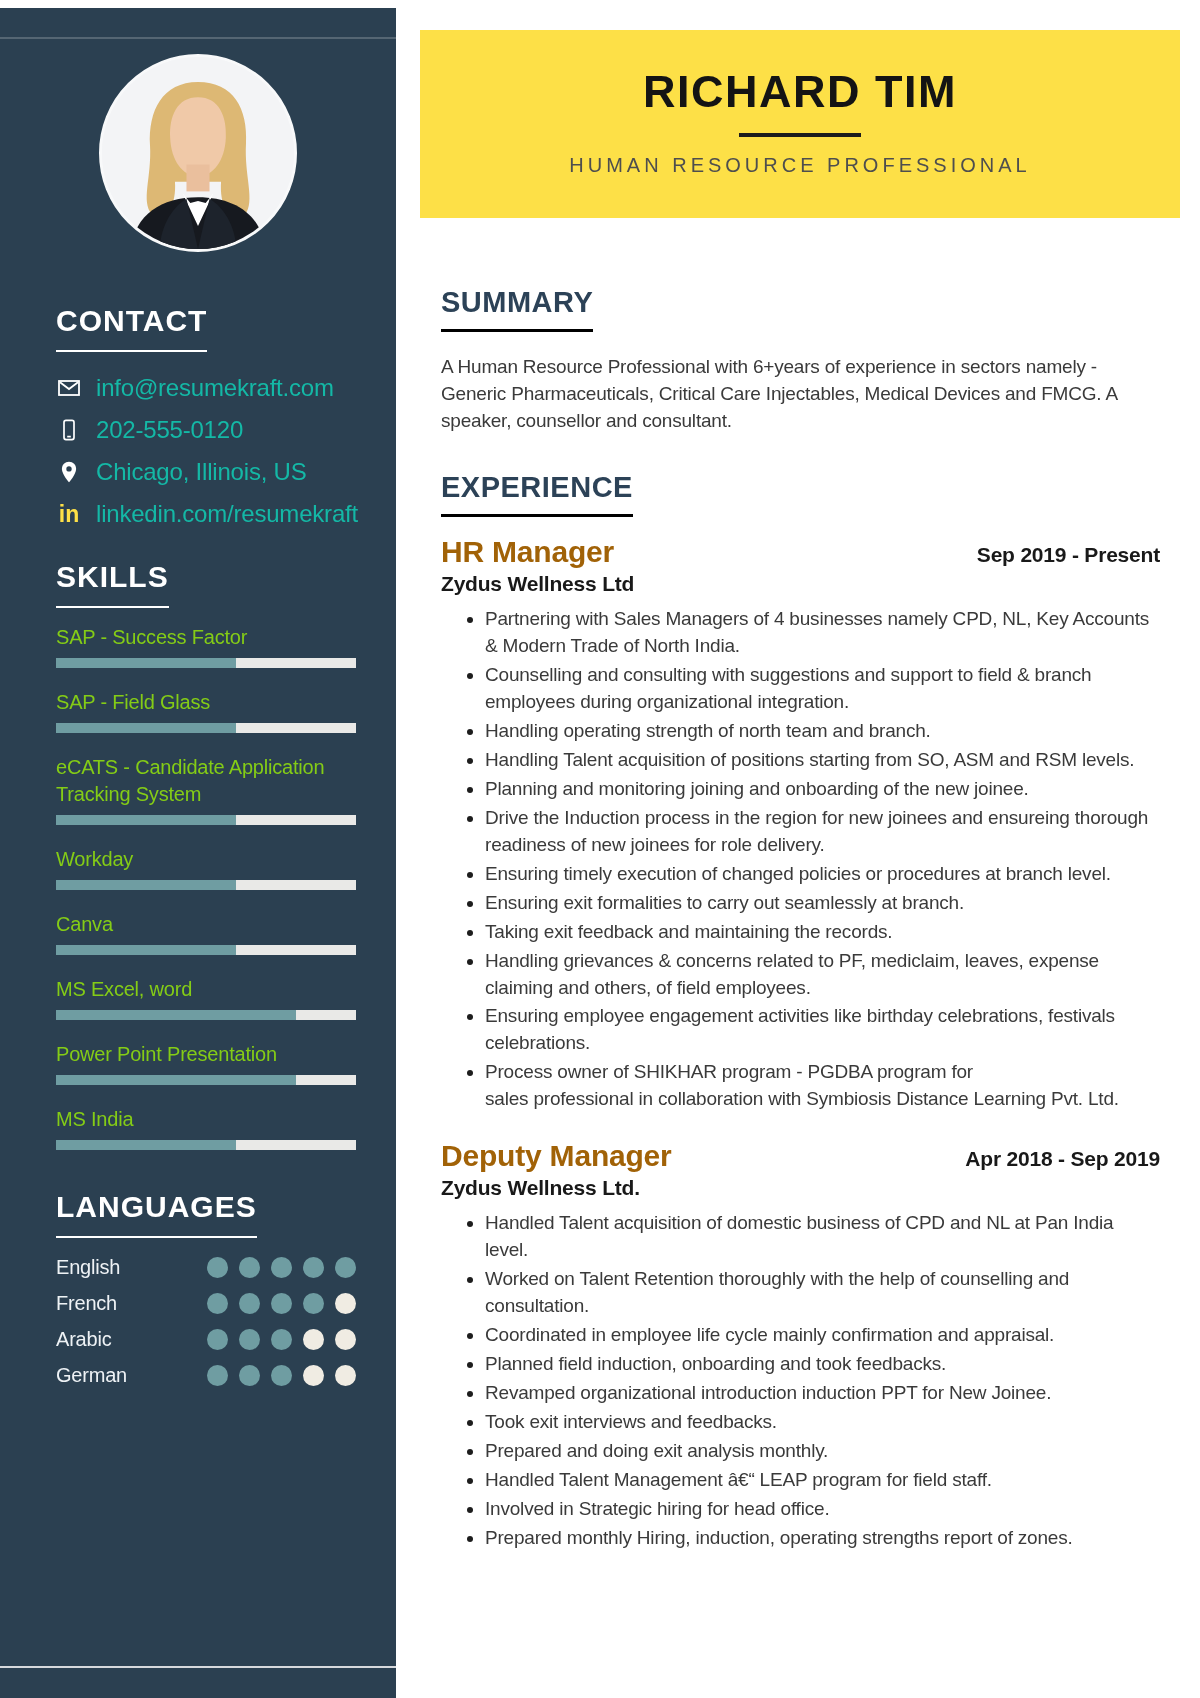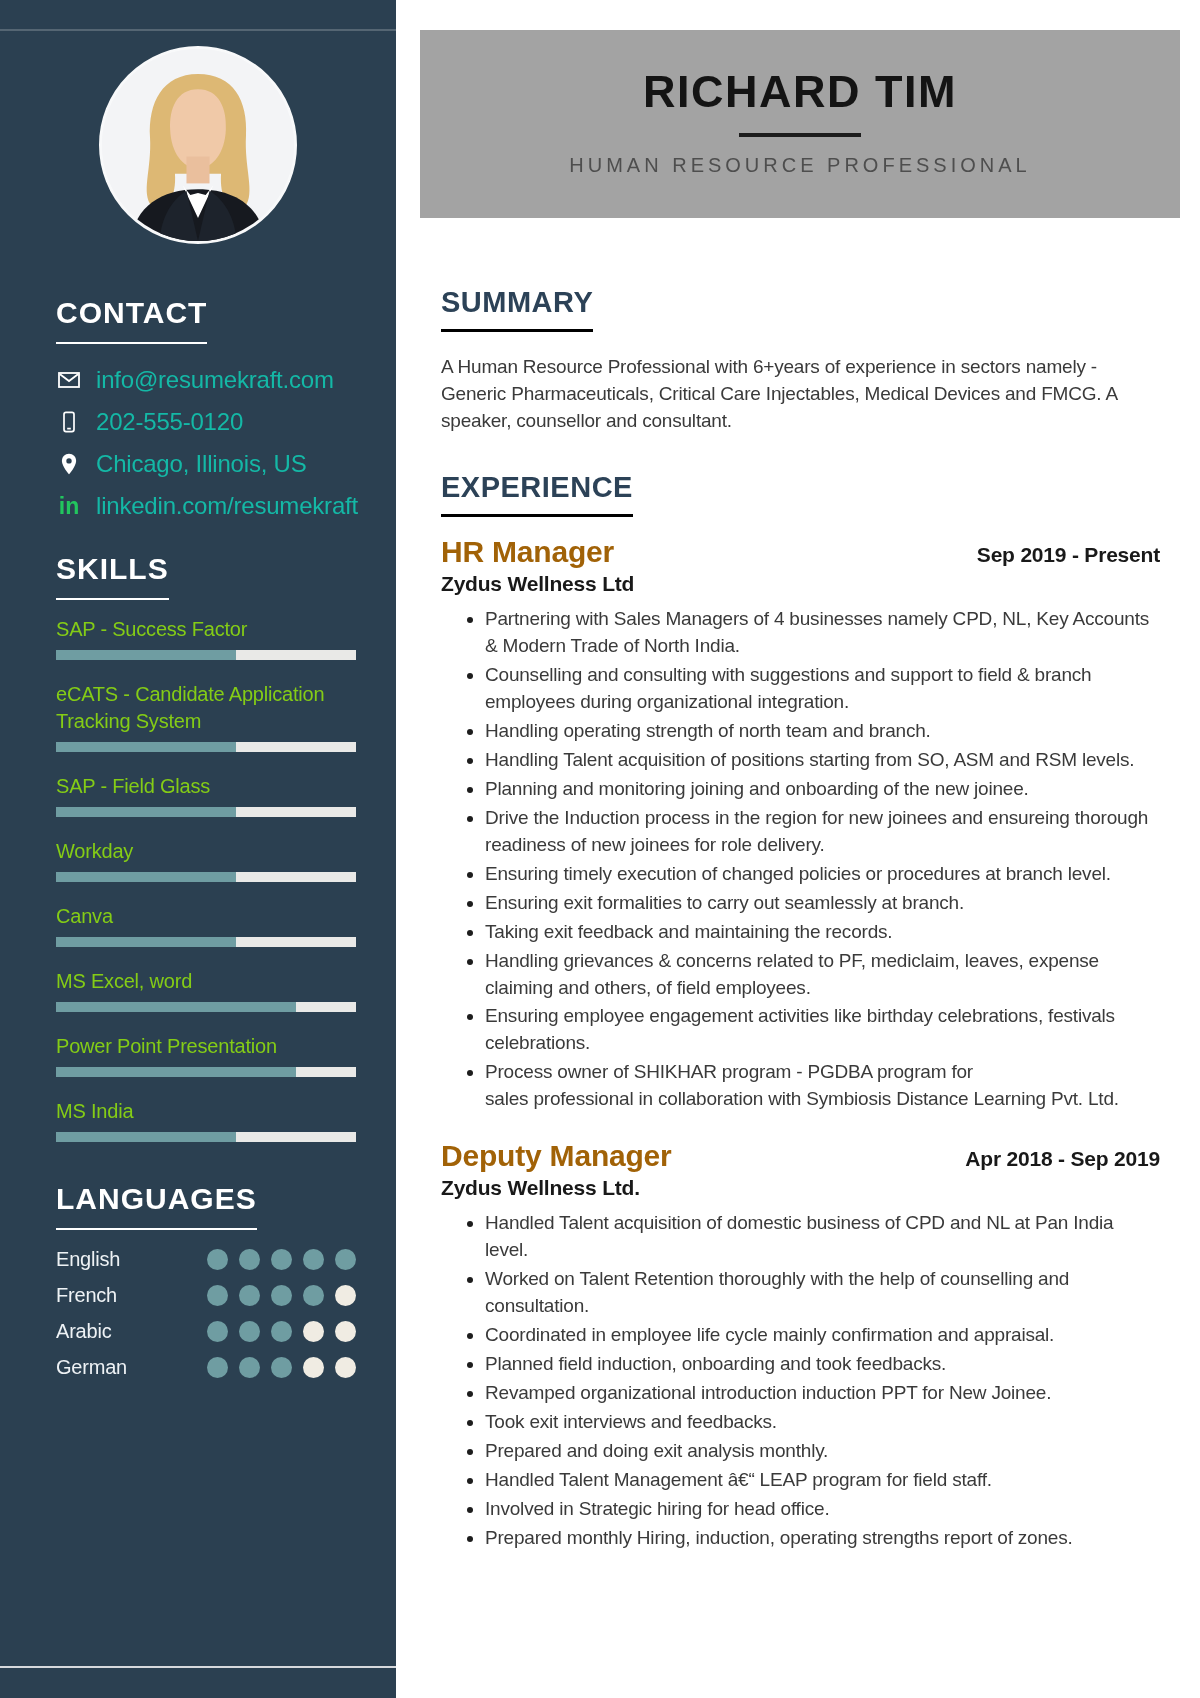--- a/index.html
+++ b/index.html
@@ -4,21 +4,21 @@
 <style>
   * { margin:0; padding:0; box-sizing:border-box; }
   html,body { background:#ffffff; }
   body { font-family:"Liberation Sans", sans-serif; }
   .page {
     position:relative; width:1200px; height:1698px; margin:0 auto;
     background:#ffffff; overflow:hidden;
   }
   
   .sidebar {
-    position:absolute; left:0; top:0; bottom:0; width:396px;
+    position:absolute; left:0; top:8px; bottom:0; width:396px;
     background:#2b4051; color:#eef2f5;
   }
   .sidebar::before {
     content:""; position:absolute; left:0; right:0; top:29px; height:2px;
     background:rgba(255,255,255,.20);
   }
   .sidebar::after {
     content:""; position:absolute; left:0; right:0; bottom:30px; height:2px;
     background:rgba(245,245,245,.85);
   }
@@ -31,38 +31,38 @@
   .side-h {
     display:inline-block; font-size:30px; font-weight:bold; color:#ffffff;
     letter-spacing:1px; border-bottom:2.5px solid #ffffff; padding-bottom:12px;
   }
   .contact-sec { margin-top:52px; }
   .contact-list { list-style:none; margin-top:22px; }
   .contact-list li { display:flex; align-items:center; gap:14px; margin-bottom:14px; }
   .cicon { width:26px; height:26px; flex:none; display:flex; align-items:center; justify-content:center; }
   .cicon svg { width:24px; height:24px; display:block; }
   .ctext { font-size:24px; color:#14b8a6; letter-spacing:-0.2px; }
-  .in-glyph { font-weight:bold; font-size:23px; color:#22c55e; line-height:1; font-family:"Liberation Sans", sans-serif; }
+  .in-glyph { font-weight:bold; font-size:23px; color:#fde047; line-height:1; font-family:"Liberation Sans", sans-serif; }
   .skills-sec { margin-top:32px; }
   .skills-list { margin-top:16px; }
   .skill { margin-bottom:21px; }
   .skill-label { font-size:20px; line-height:1.35; margin-bottom:7px; color:#84cc16; letter-spacing:-0.2px; }
   .bar { width:100%; height:10px; background:#e9e9e7; }
   .fill { height:100%; background:#6f9da2; }
   .lang-sec { margin-top:40px; }
   .lang-list { margin-top:18px; }
   .lang-row { display:flex; justify-content:space-between; align-items:center; margin-bottom:13px; }
   .lang-name { font-size:20px; letter-spacing:-0.2px; }
   .dots { display:flex; gap:11px; }
   .dot { width:21px; height:21px; border-radius:50%; background:#f0ece3; }
   .dot.filled { background:#6f9da2; }
   
   .main { margin-left:396px; }
   .namebox {
-    background:#a3a3a3; margin:30px 20px 0 24px; height:188px; text-align:center;
+    background:#fde047; margin:30px 20px 0 24px; height:188px; text-align:center;
   }
   .name {
     padding-top:36px; font-size:45px; font-weight:bold; color:#141414;
     letter-spacing:1.5px;
   }
   .name-divider { width:122px; height:4px; background:#1c1c1c; margin:15px auto 0; }
   .job-subtitle { margin-top:17px; font-size:20px; color:#4e4e4e; letter-spacing:4px; }
   .mpad { padding:0 40px 0 45px; }
   .m-h {
     display:inline-block; font-size:29px; font-weight:bold; color:#2c4257;
@@ -150,28 +150,28 @@
       <h2 class="side-h">SKILLS</h2>
       <div class="skills-list" id="skills-list">
   <div class="skill">
     <div class="skill-label">SAP - Success Factor</div>
     <div class="bar">
       <div class="fill" style="width: 60%;"></div>
     </div>
   </div>
 
   <div class="skill">
+    <div class="skill-label">SAP - Field Glass</div>
+    <div class="bar">
+      <div class="fill" style="width: 60%;"></div>
+    </div>
+  </div>
+
+  <div class="skill">
     <div class="skill-label">eCATS - Candidate Application Tracking System</div>
-    <div class="bar">
-      <div class="fill" style="width: 60%;"></div>
-    </div>
-  </div>
-
-  <div class="skill">
-    <div class="skill-label">SAP - Field Glass</div>
     <div class="bar">
       <div class="fill" style="width: 60%;"></div>
     </div>
   </div>
 
   <div class="skill">
     <div class="skill-label">Workday</div>
     <div class="bar">
       <div class="fill" style="width: 60%;"></div>
     </div>

